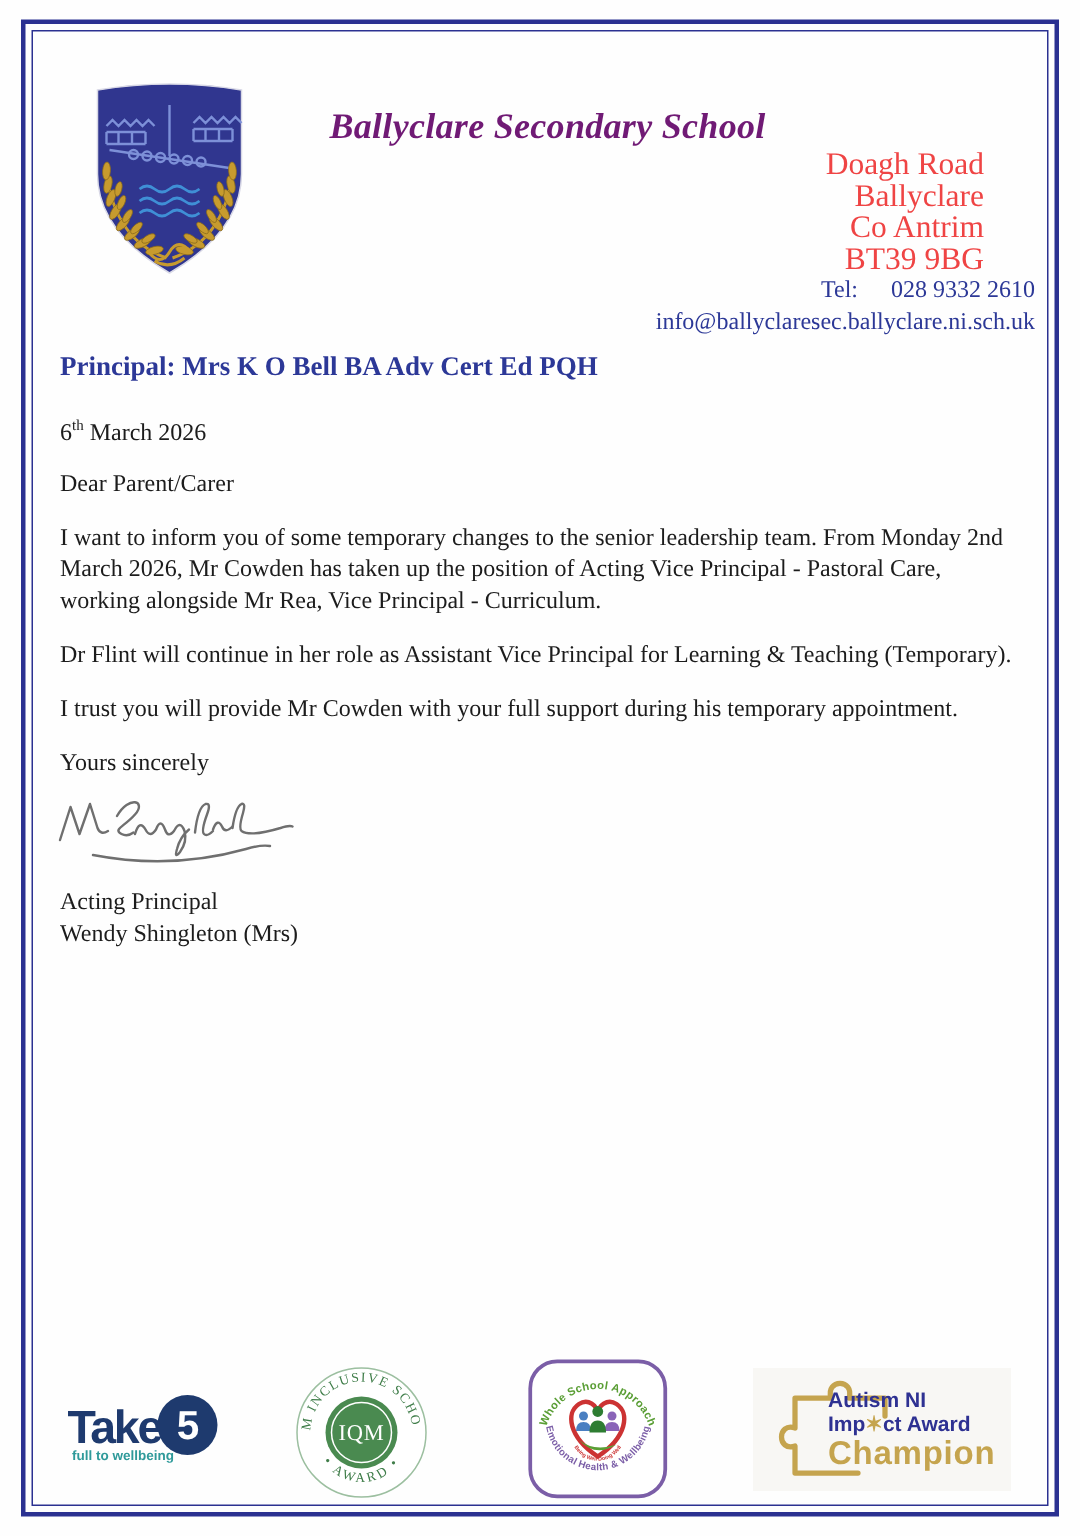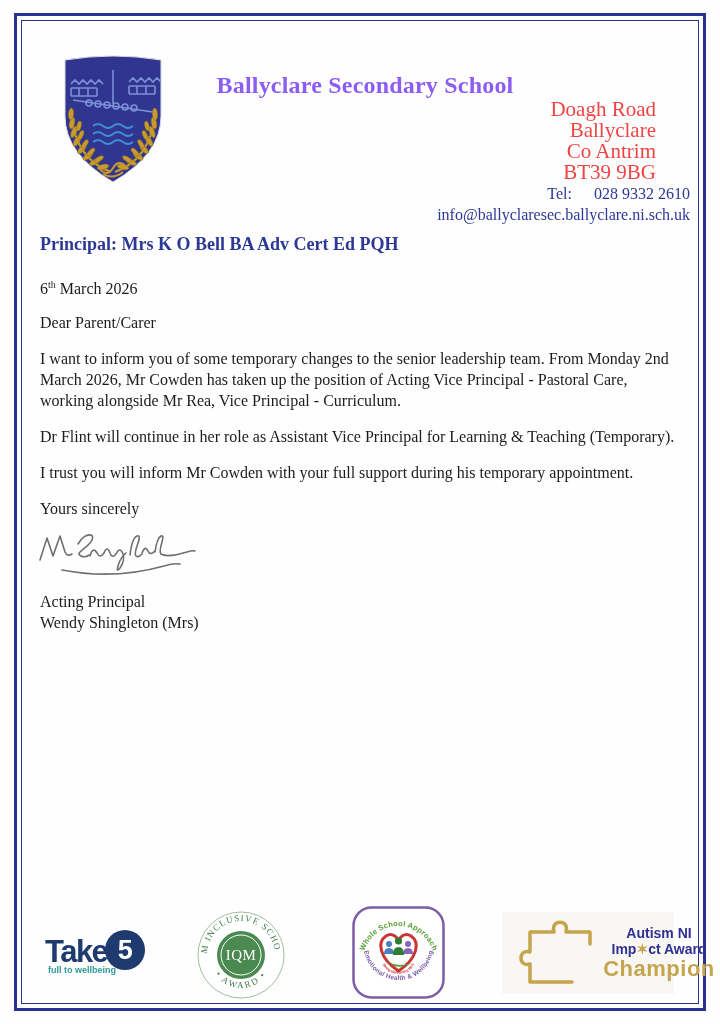--- a/index.html
+++ b/index.html
@@ -6,21 +6,21 @@
   .page{position:relative;width:720px;height:1024px;background:#fefefe;overflow:hidden;
         font-family:"Liberation Serif",serif;color:#1c1c1c;}
   .frame-outer{position:absolute;left:14px;top:13px;right:14px;bottom:13px;
         border:3px solid #2b3191;pointer-events:none;}
   .frame-inner{position:absolute;left:21px;top:20px;right:21px;bottom:20px;
         border:1px solid #2b3191;pointer-events:none;}
 
   .crest{position:absolute;left:55px;top:54px;width:116px;height:132px;}
 
   .school-name{position:absolute;left:180px;top:72px;width:370px;text-align:center;
-        font-weight:bold;font-size:24px;color:#8b5cf6;letter-spacing:0.2px;}
+        font-weight:bold;font-style:italic;font-size:24px;color:#701a75;letter-spacing:0.2px;}
 
   .address{position:absolute;top:99px;right:64px;text-align:right;color:#ef4444;
         font-size:21px;line-height:21px;}
   .contact{position:absolute;top:183px;right:30px;text-align:right;color:#2c3897;
         font-size:16px;line-height:21px;}
   .tel-label{margin-right:22px;}
 
   .principal{position:absolute;left:40px;top:234px;font-weight:bold;font-size:18px;color:#2c3897;}
 
   .date{position:absolute;left:40px;top:280px;font-size:16px;}
@@ -41,21 +41,21 @@
         display:flex;align-items:center;justify-content:center;flex:0 0 auto;}
   .t5digit{color:#ffffff;font-weight:bold;font-size:27px;line-height:1;}
   .t5tag{color:#2f9a9a;font-size:9px;font-weight:bold;margin-top:-5px;padding-left:3px;}
 
   .iqm{position:absolute;left:197px;top:906px;width:88px;height:98px;}
   .wsa{position:absolute;left:351px;top:905px;width:95px;height:95px;}
 
   .autism{position:absolute;left:502px;top:912px;width:172px;height:82px;background:#f8f7f4;}
   .autism svg{position:absolute;left:0;top:0;}
   .autism-text{position:absolute;left:50px;top:14px;font-family:"Liberation Sans",sans-serif;
-        text-align:center;width:118px;margin-left:48px;}
+        text-align:left;width:118px;}
   .aut-l1{color:#2e3192;font-weight:bold;font-size:14px;line-height:15px;}
   .aut-l2{color:#2e3192;font-weight:bold;font-size:14px;line-height:16px;}
   .aut-star{color:#c5a44e;}
   .aut-l3{color:#c5a44e;font-size:22px;font-weight:bold;letter-spacing:0.5px;line-height:24px;}
 </style>
 </head>
 <body>
 
 <div class="page">
   <div class="frame-outer"></div>
@@ -136,21 +136,21 @@
   </div>
 
   <div class="principal">Principal: Mrs K O Bell BA Adv Cert Ed PQH</div>
 
   <div class="date"><span>6</span><sup>th</sup><span> March 2026</span></div>
 
   <div class="body-text">
     <p>Dear Parent/Carer</p>
     <p>I want to inform you of some temporary changes to the senior leadership team.  From Monday 2nd March 2026, Mr Cowden has taken up the position of Acting Vice Principal - Pastoral Care, working alongside Mr Rea, Vice Principal - Curriculum.</p>
     <p>Dr Flint will continue in her role as Assistant Vice Principal for Learning &amp; Teaching (Temporary).</p>
-    <p>I trust you will inform Mr Cowden with your full support during his temporary appointment.</p>
+    <p>I trust you will provide Mr Cowden with your full support during his temporary appointment.</p>
     <p>Yours sincerely</p>
   </div>
 
   <svg class="signature" viewBox="0 0 180 58">
     <g fill="none" stroke="#6f6f6f" stroke-width="1.6" stroke-linecap="round" stroke-linejoin="round">
       <path d="M6,34 L13,12 L19,30 L26,10 L31,26 Q33,31 38,28"></path>
       <path d="M44,18 C52,4 64,8 56,17 C49,25 41,27 47,30 Q51,32 55,29"></path>
       <path d="M56,30 q3,-10 7,-3 q3,6 7,0 q3,-8 6,0 q2,6 6,1 q4,-8 7,0 q2,7 -3,14 q-4,5 -2,-2 q2,-8 8,-13"></path>
       <path d="M96,29 q2,-17 7,-19 q4,-1 1,7 q-4,11 -2,13 q2,2 6,-2"></path>
       <path d="M108,27 q3,-8 6,-2 q2,5 7,0"></path>

